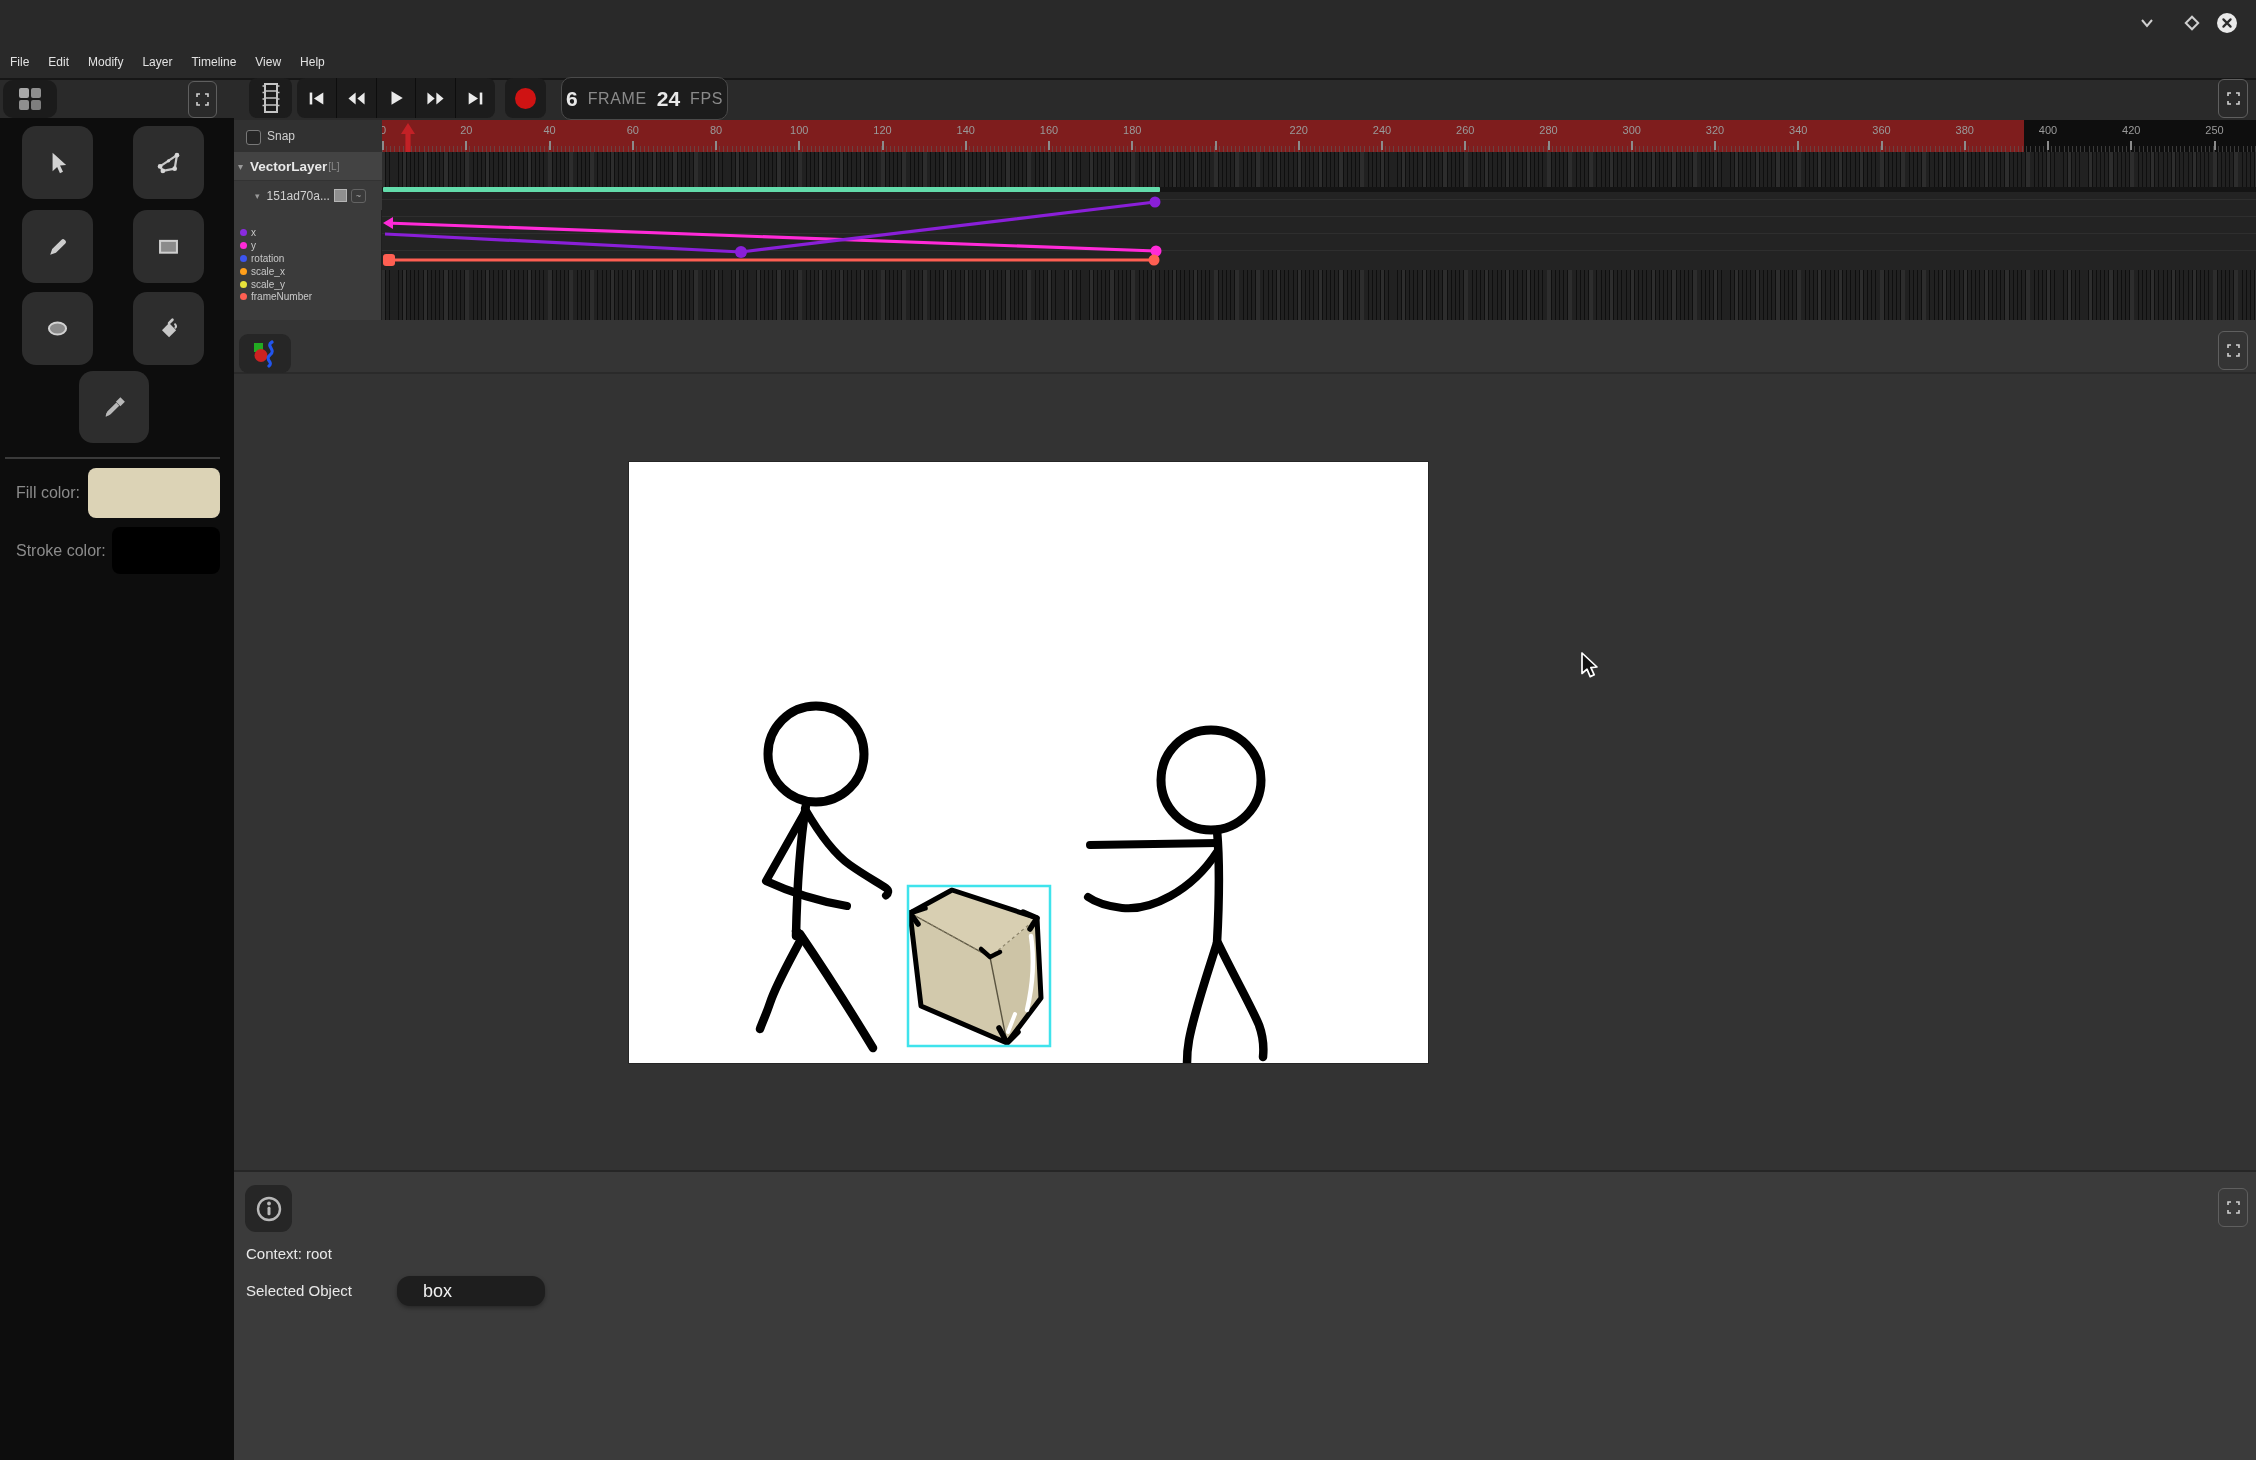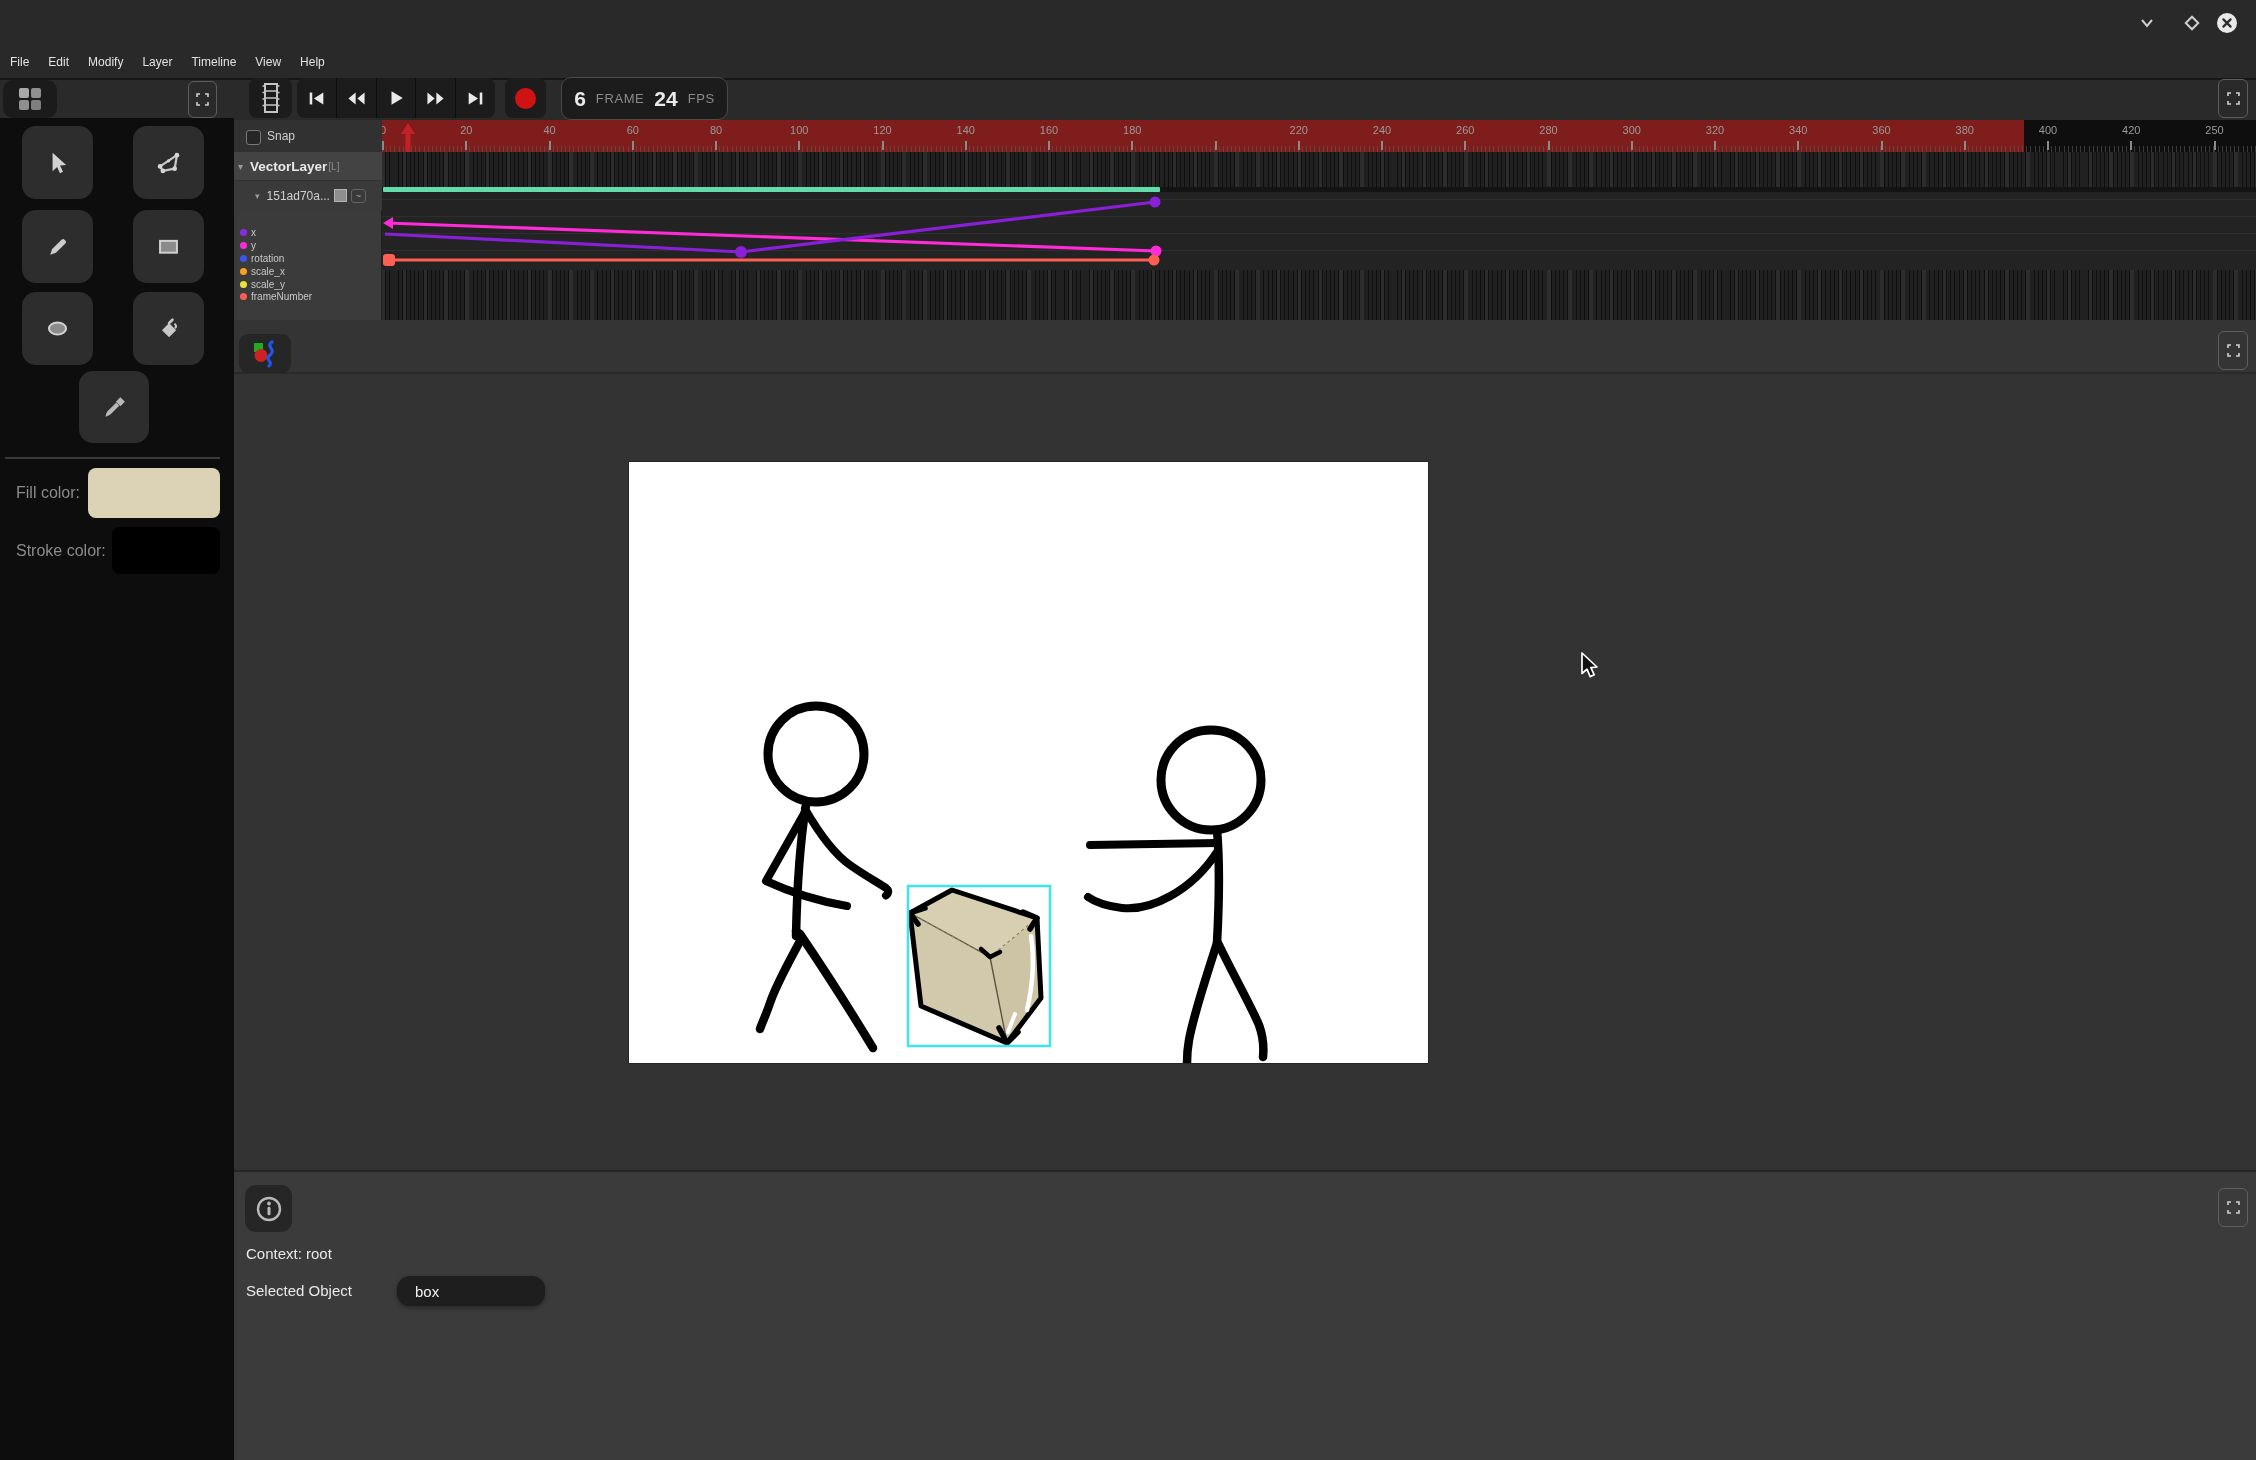--- a/index.html
+++ b/index.html
@@ -26,21 +26,21 @@
   .swatch { border-radius:8px; }
 
   
   #timeline-header { left:234px; top:80px; width:2022px; height:40px; background:#2a2a2a; }
   .tl-btn { background:#1c1c1c; border-radius:8px; display:flex; align-items:center; justify-content:center; }
   #playback-group { left:63px; top:-2px; width:198px; height:40px; background:#1c1c1c; border-radius:8px; display:flex; }
   .pb-cell { flex:1; display:flex; align-items:center; justify-content:center; border-left:1px solid #0d0d0d; }
   .pb-cell:first-child { border-left:none; }
   #frame-box { left:327px; top:-3px; width:167px; height:43px; background:#1c1c1c; border:1px solid #4a4a4a; border-radius:10px; display:flex; align-items:center; justify-content:center; gap:10px; }
   .fb-num { color:#e9e9e9; font-size:21px; font-weight:bold; }
-  .fb-lab { color:#8a8a8a; font-size:13px; letter-spacing:.6px; }
+  .fb-lab { color:#8a8a8a; font-size:16px; letter-spacing:.6px; }
 
   #timeline-ruler { left:234px; top:120px; width:1790px; height:32px; background:#7f1d1d; }
   #snap-zone { left:0; top:0; width:148px; height:32px; background:#313131; }
   #snap-checkbox { left:12px; top:10px; width:15px; height:15px; background:#262626; border:1.5px solid #787878; border-radius:3px; }
   #snap-label { left:33px; top:9px; color:#cfcfcf; font-size:12px; }
   #ruler-ticks { left:148px; top:0; width:1874px; height:32px; overflow:hidden; }
   #ruler-minor { left:0; bottom:0; width:1874px; height:6px;
      background:repeating-linear-gradient(90deg,#5d5d5d 0 1px,transparent 1px 4.1625px); opacity:.55; }
   .ruler-label { position:absolute; top:4px; transform:translateX(-50%); color:#9a9a9a; font-size:11px; }
   .ruler-tick { position:absolute; bottom:2px; width:2px; height:9px; background:#8b8b8b; }
@@ -69,21 +69,21 @@
   #stage-header { left:0; top:0; width:2022px; height:54px; background:#343434; border-bottom:2px solid #2a2a2a; }
   #stage-icon-btn { left:5px; top:14px; width:52px; height:39px; background:#262626; border-radius:9px; display:flex; align-items:center; justify-content:center; }
   #canvas { left:395px; top:142px; width:799px; height:601px; background:#ffffff; box-shadow:0 0 0 1px rgba(0,0,0,.25); }
 
   
   #bottom-panel { left:234px; top:1170px; width:2022px; height:290px; background:#3b3b3b; border-top:2px solid #262626; }
   #info-btn { left:11px; top:13px; width:47px; height:47px; background:#262626; border-radius:11px; display:flex; align-items:center; justify-content:center; }
   #context-text { left:12px; top:73px; color:#e8e8e8; font-size:15px; }
   #selected-label { left:12px; top:110px; color:#e8e8e8; font-size:15px; }
   #selected-pill { left:163px; top:104px; width:148px; height:30px; background:#1e1e1e; border-radius:13px; box-shadow:0 2px 4px rgba(0,0,0,.35); display:flex; align-items:center; }
-  #selected-value { color:#f0f0f0; font-size:15px; padding-left:18px; }
+  #selected-value { color:#f0f0f0; font-size:18px; padding-left:26px; }
 </style>
 </head>
 <body>
 
 <div id="app">
 
   <div id="titlebar" class="abs">
     <div class="winctl abs" style="left:2135px;">
       <svg width="18" height="18" viewBox="0 0 18 18">
           <polyline points="4,6 9,12 14,6" fill="none" stroke="#cfcfcf" stroke-width="2"></polyline>

